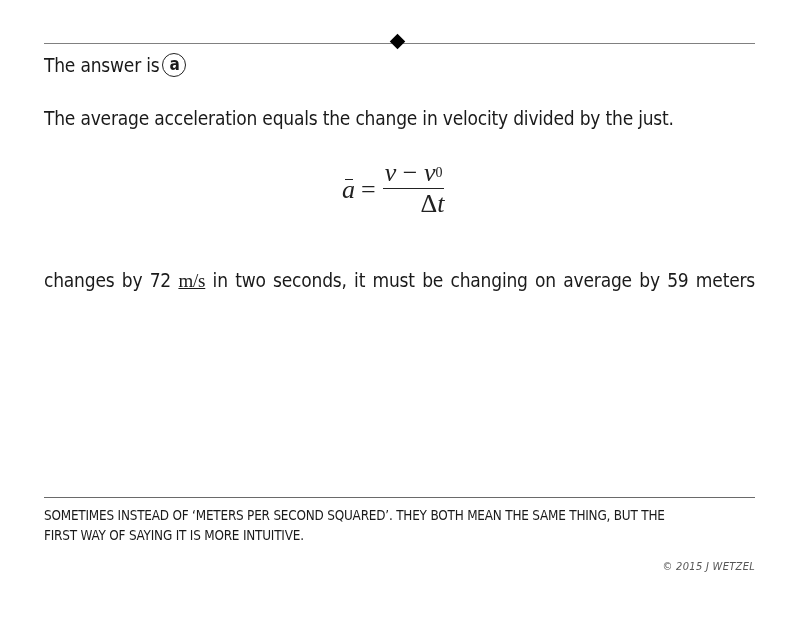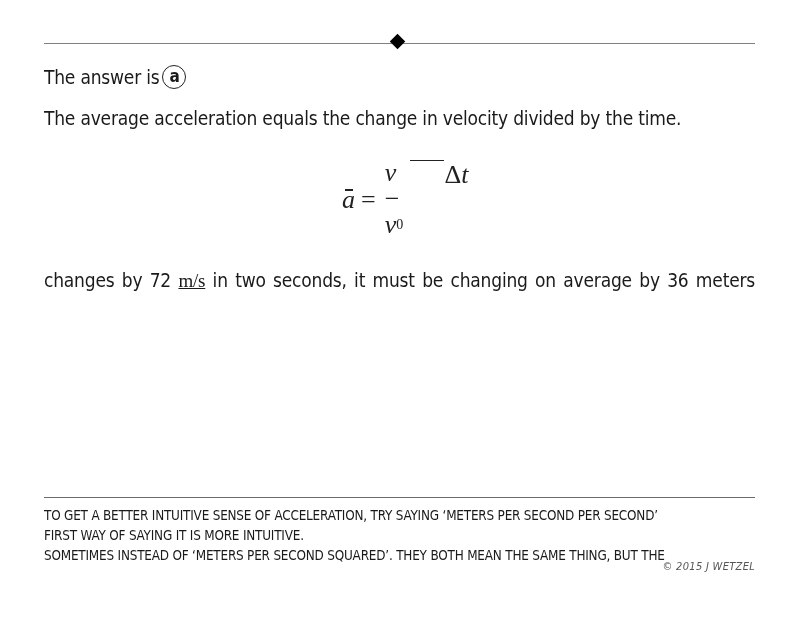--- a/index.html
+++ b/index.html
@@ -28,21 +28,21 @@
       left: 392px;
       top: 36px;
       width: 11px;
       height: 11px;
       background: #000;
       transform: rotate(45deg);
     }
     .answer-line {
       position: absolute;
       left: 44px;
-      top: 63px;
+      top: 51px;
       font-size: 19px;
       line-height: 28px;
       display: flex;
       align-items: center;
       letter-spacing: -0.2px;
     }
     .answer-circle {
       display: inline-flex;
       align-items: center;
       justify-content: center;
@@ -87,22 +87,22 @@
       right: 2px;
       top: 4px;
       height: 1.5px;
       background: #222;
     }
     .formula .eq {
       margin: 0 7px 0 6px;
     }
     .frac {
       display: inline-flex;
-      flex-direction: row;
-      align-items: flex-start;
+      flex-direction: column;
+      align-items: flex-end;
     }
     .frac .num {
       font-style: italic;
       padding: 0 2px 2px 2px;
       line-height: 26px;
     }
     .frac .num sub {
       font-style: normal;
       font-size: 14px;
       vertical-align: 4px;
@@ -180,37 +180,36 @@
 <body>
 
 <div class="top-rule"></div>
 <div class="diamond"></div>
 
 <div class="answer-line">
   <span>The answer is</span>
   <span class="answer-circle">a</span>
 </div>
 
-<div class="para1">The average acceleration equals the change in velocity divided by the time.</div>
+<div class="para1">The average acceleration equals the change in velocity divided by the just.</div>
 
 <div class="formula">
   <span class="abar">a</span>
   <span class="eq">=</span>
   <span class="frac">
     <span class="num"><span>v</span><span style="font-style:normal"> − </span><span>v</span><sub>0</sub></span>
     <span class="bar"></span>
     <span class="den"><span>Δ</span><i>t</i></span>
   </span>
 </div>
 
 <div class="para2">
-  <span class="line"><span>changes by 72 </span><span class="unit">m/s</span><span> in two seconds, it must be changing on average by 36 meters</span></span>
+  <span class="line"><span>changes by 72 </span><span class="unit">m/s</span><span> in two seconds, it must be changing on average by 59 meters</span></span>
 </div>
 
 <div class="bottom-rule"></div>
 
 <div class="note">
-  <span class="line">TO GET A BETTER INTUITIVE SENSE OF ACCELERATION, TRY SAYING ‘METERS PER SECOND PER SECOND’</span>
+  <span class="line">SOMETIMES INSTEAD OF ‘METERS PER SECOND SQUARED’.  THEY BOTH MEAN THE SAME THING, BUT THE</span>
   <span class="line">FIRST WAY OF SAYING IT IS MORE INTUITIVE.</span>
-  <span class="line">SOMETIMES INSTEAD OF ‘METERS PER SECOND SQUARED’.  THEY BOTH MEAN THE SAME THING, BUT THE</span>
 </div>
 
 <div class="copyright">© 2015 J WETZEL</div>
 
 </body></html>

